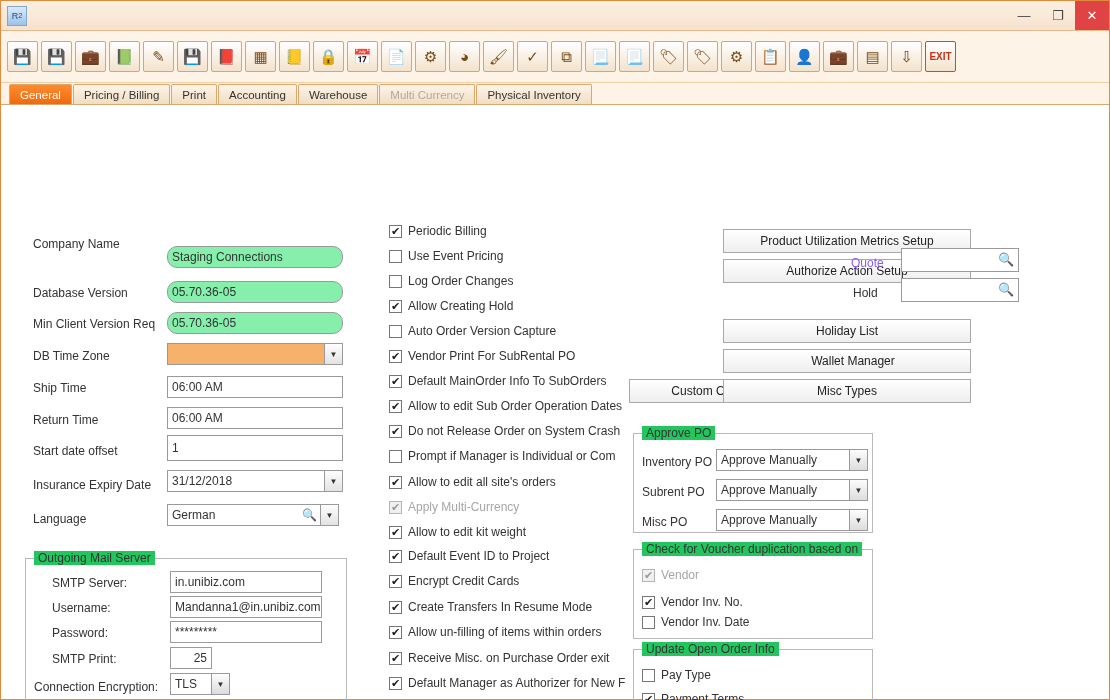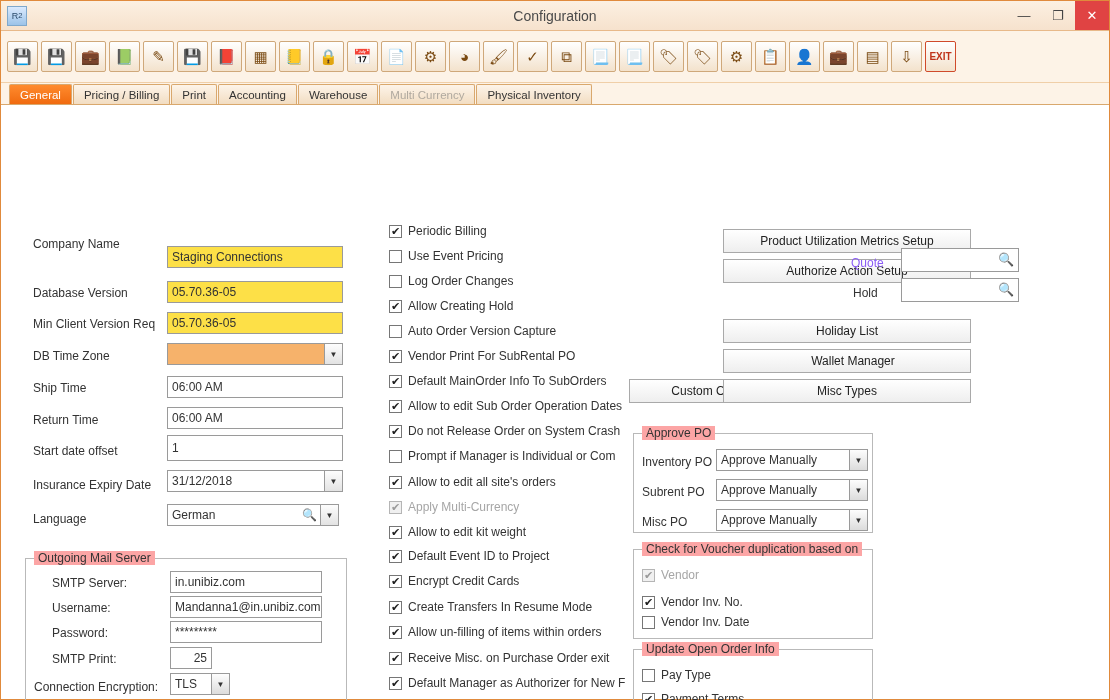--- a/index.html
+++ b/index.html
@@ -118,21 +118,21 @@
   .fld {
     border: 1px solid #9a9a9a;
     background: #ffffff;
     height: 22px;
     font-size: 12px;
     color: #333;
     padding: 2px 4px;
     display: flex; align-items: center;
     position: absolute;
   }
-  .fld.gray { background: #fde047; }
+  .fld.gray { background: #86efac; border-radius: 10px; }
   .fld.orange { background: #f6b26b; }
   .spin, .drop {
     position: absolute; top: 0; right: 0;
     width: 18px; height: 20px;
     background: linear-gradient(#fdfdfd, #e3e3e3);
     border-left: 1px solid #9a9a9a;
     display: flex; align-items: center; justify-content: center;
     font-size: 8px; color: #333;
   }
   .magnifier {
@@ -142,21 +142,21 @@
     color: #1a62b5; font-size: 12px;
   }
   
   .group {
     position: absolute;
     border: 1px solid #b9b9b9;
   }
   .group > .legend {
     position: absolute;
     top: -8px; left: 8px;
-    background: #fca5a5;
+    background: #22c55e;
     padding: 0 4px;
     font-size: 12px;
     color: #333;
   }
   
   .cb { position: absolute; display: flex; align-items: center; font-size: 12px; color: #333; white-space: nowrap; }
   .cb .box {
     width: 13px; height: 13px;
     border: 1px solid #767676;
     background: #ffffff;
@@ -206,21 +206,20 @@
     color: #1a62b5; font-size: 13px;
   }
 </style>
 </head>
 <body>
 
 <div class="window">
 
   <div class="titlebar">
     <div class="title-icon">R<sub>2</sub></div>
-    <div class="title-text">Configuration</div>
     <div class="title-buttons">
       <div>—</div>
       <div>❐</div>
       <div class="tb-close">✕</div>
     </div>
   </div>
 
   <div class="toolbar">
     <div class="tbtn">
         <span class="g">💾</span>

